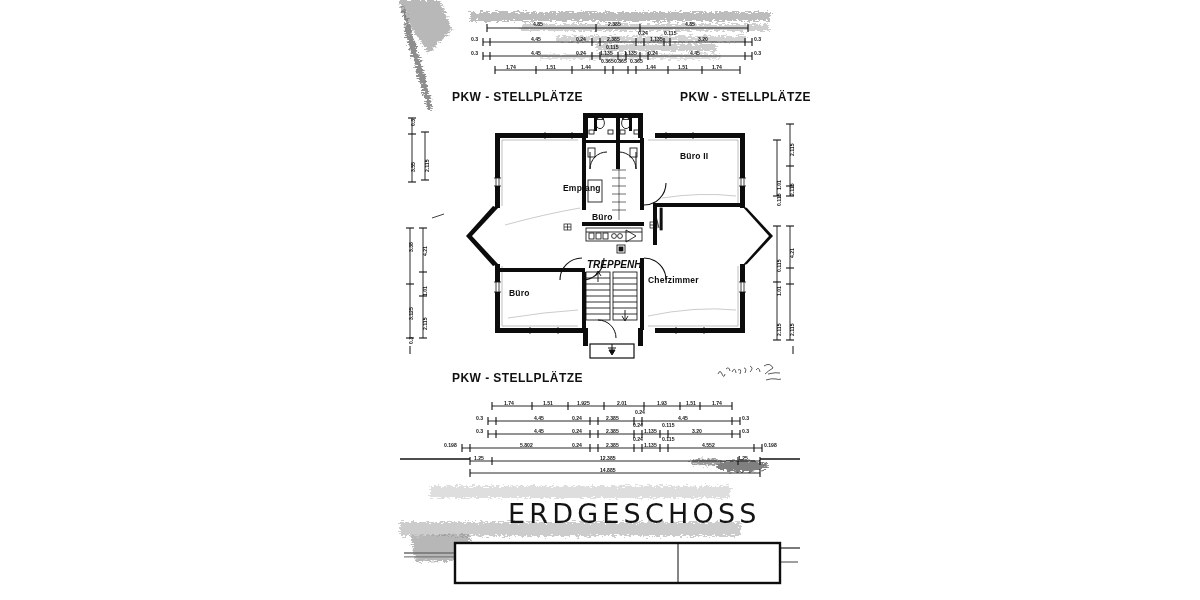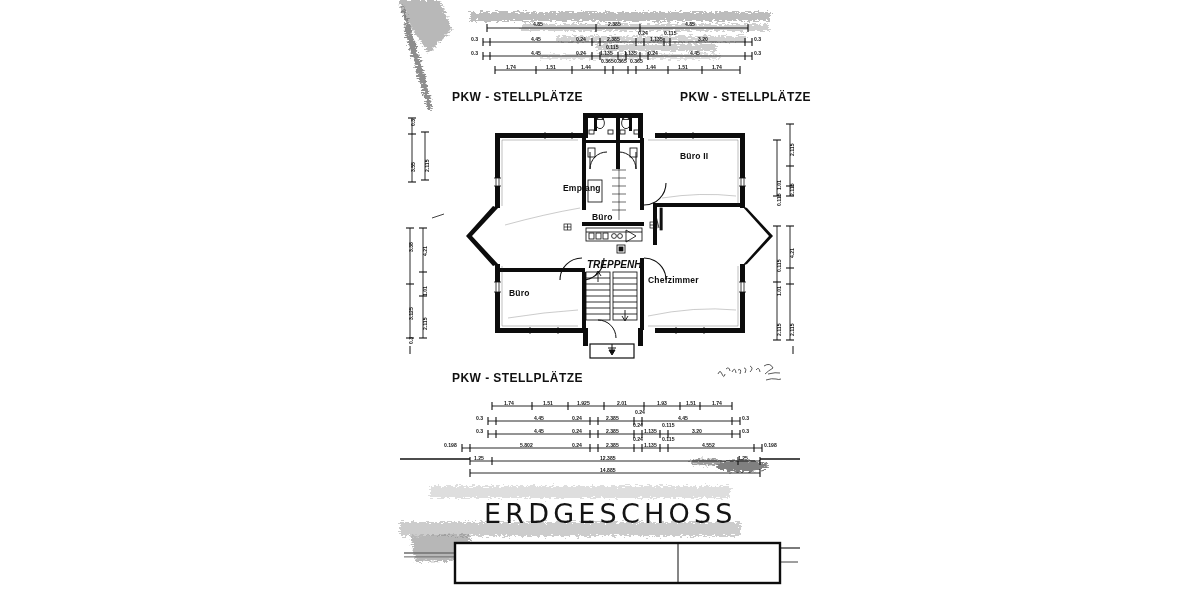--- a/index.html
+++ b/index.html
@@ -519,15 +519,15 @@
 <div class="lbl dim" style="left:644px;top:442px;">1.135</div>
 <div class="lbl dim" style="left:662px;top:436px;">0.115</div>
 <div class="lbl dim" style="left:702px;top:442px;">4.552</div>
 <div class="lbl dim" style="left:764px;top:442px;">0.198</div>
 
 <div class="lbl dim" style="left:474px;top:455px;">1.25</div>
 <div class="lbl dim" style="left:600px;top:455px;">12.385</div>
 <div class="lbl dim" style="left:738px;top:455px;">1.25</div>
 <div class="lbl dim" style="left:600px;top:467px;">14.885</div>
 
-<div class="lbl title" style="left:484px;top:498px;">ERDGESCHOSS</div>
+<div class="lbl title" style="left:508px;top:498px;">ERDGESCHOSS</div>
 
 </div>
 
 </body></html>

